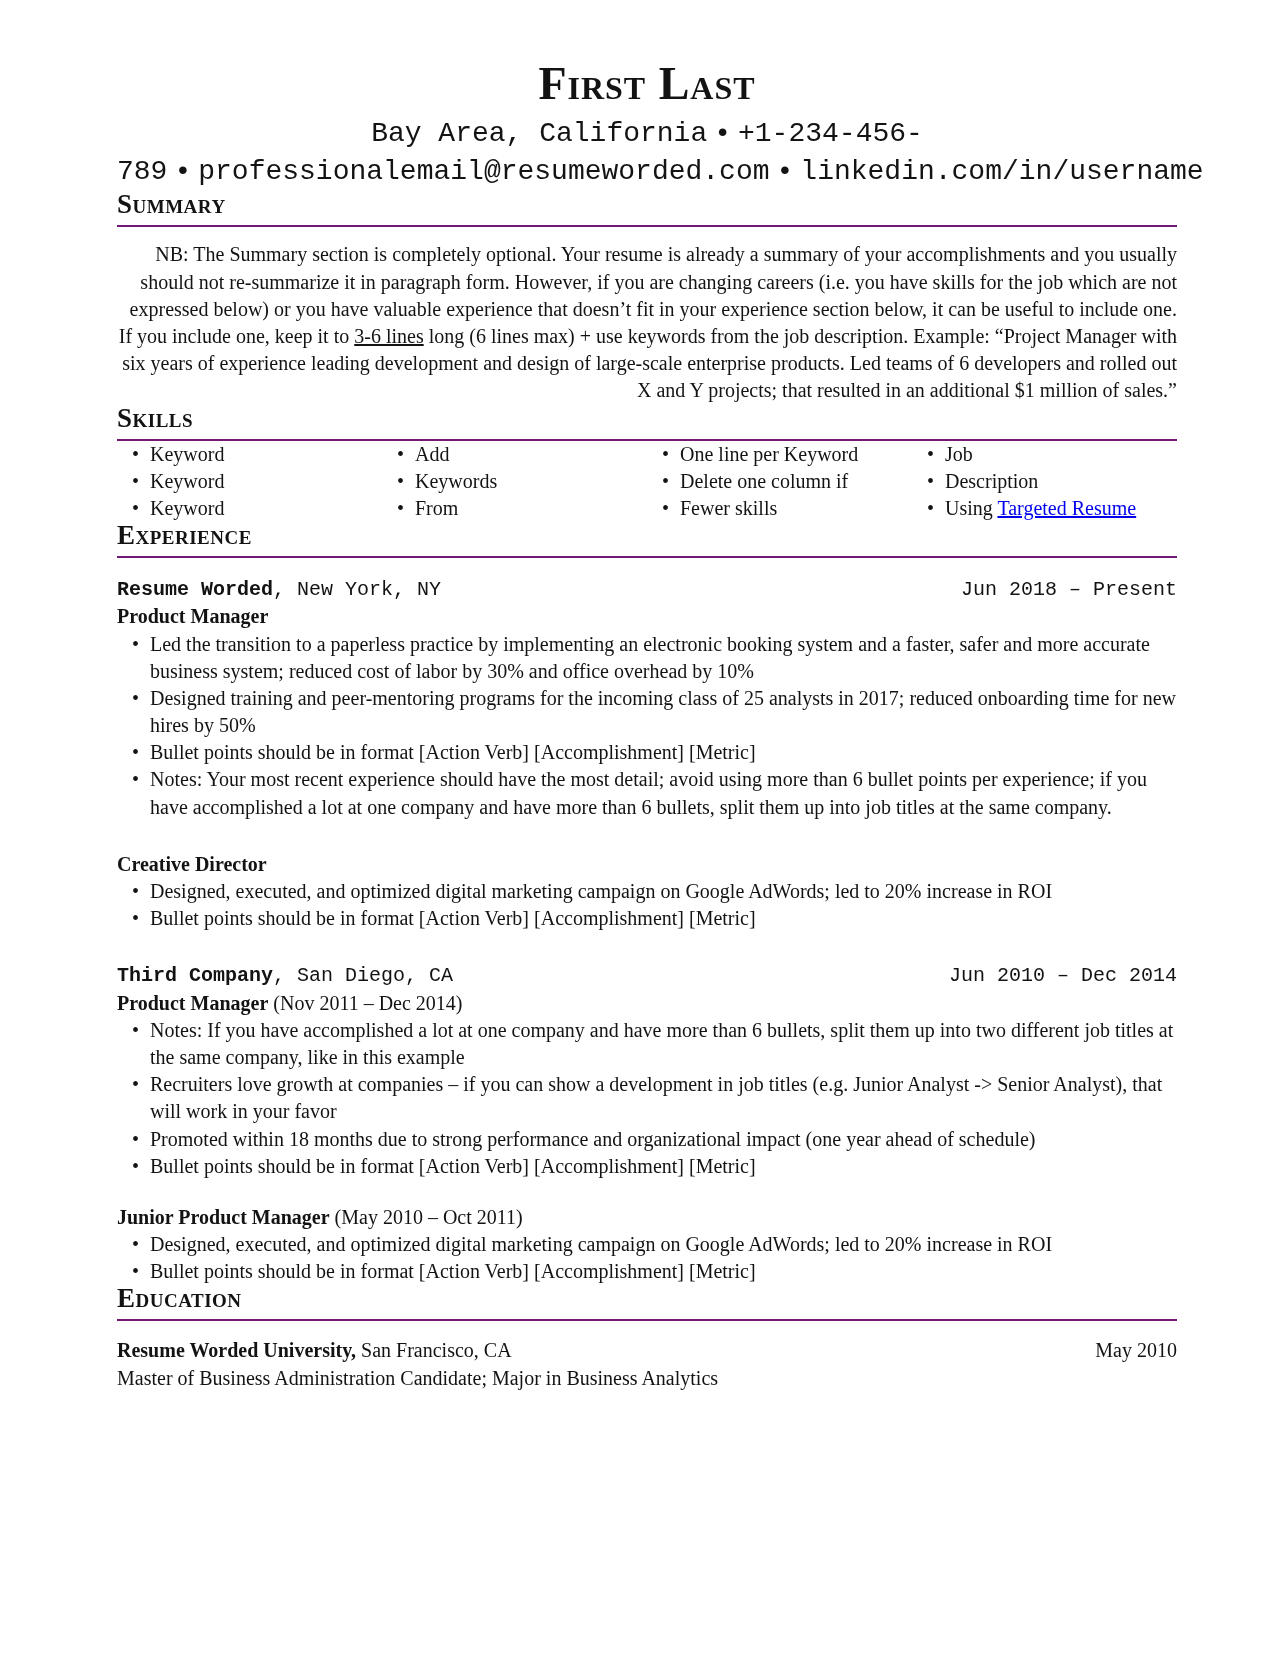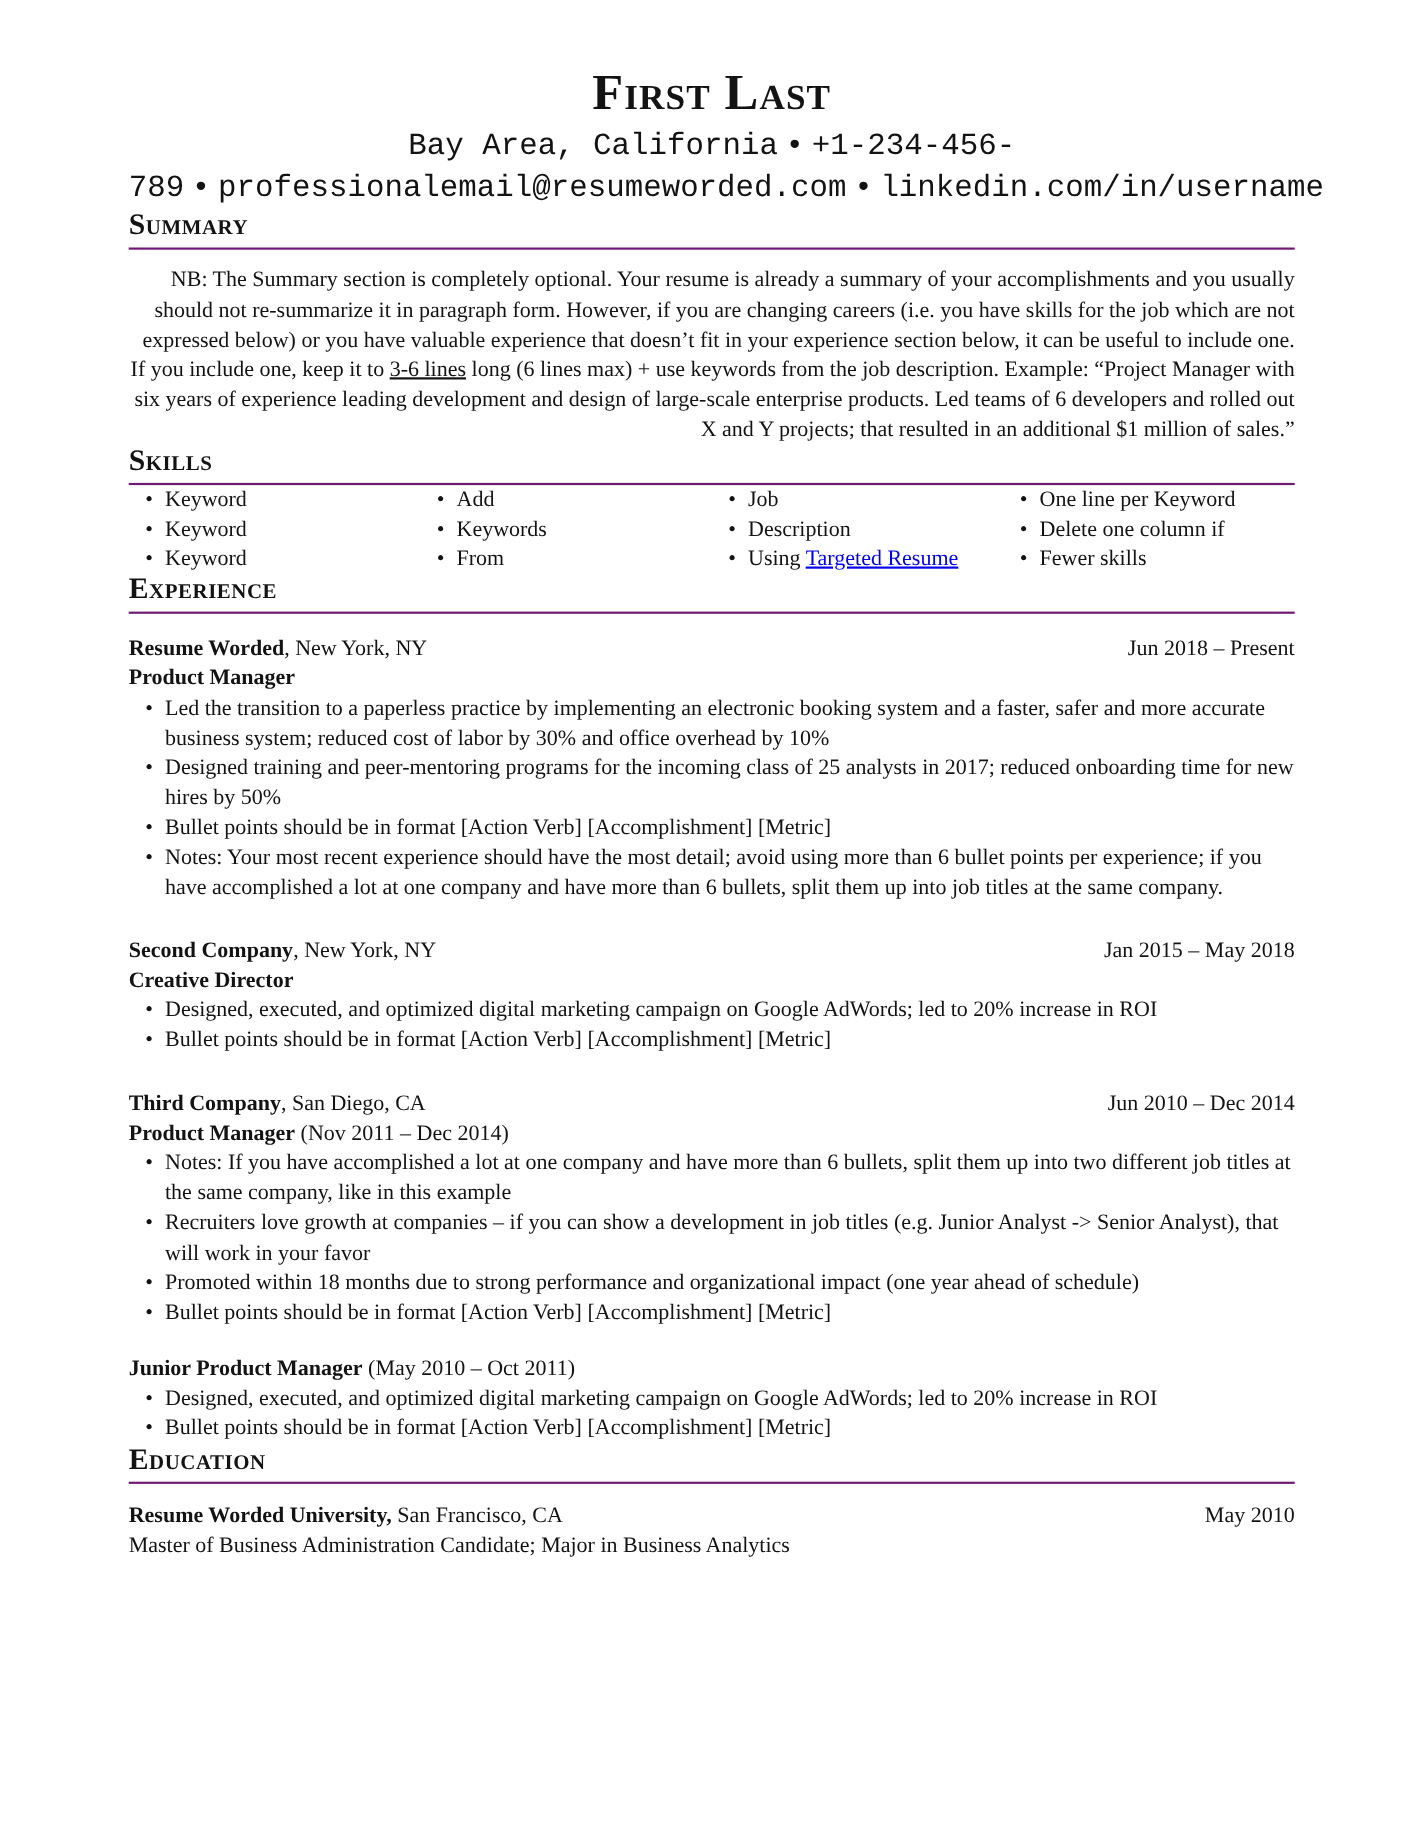--- a/index.html
+++ b/index.html
@@ -63,21 +63,21 @@
   ul.blist li::before {
     content: "\2022";
     position: absolute;
     left: 15px; top: 0;
   }
   a.tr-link { color: #0000EE; text-decoration: underline; cursor: pointer; }
 
   
   .job { margin-top: 18px; }
   .job + .job { margin-top: 30px; }
-  .job-head { display: flex; justify-content: space-between; align-items: baseline; }
+  .job-head { display: flex; justify-content: space-between; align-items: baseline; font-family: Liberation Mono, monospace; }
   .b { font-weight: 700; }
   .role { margin-top: 0; }
   .role + .role { margin-top: 24px; }
   .role-line { font-size: 20px; }
   .bullets { margin-top: 1px; }
 
   
   .edu { margin-top: 16px; }
   .edu-head { display: flex; justify-content: space-between; align-items: baseline; }
 </style>
@@ -102,28 +102,28 @@
       <li>Keyword</li>
       <li>Keyword</li>
       <li>Keyword</li>
     </ul>
     <ul class="blist">
       <li>Add</li>
       <li>Keywords</li>
       <li>From</li>
     </ul>
     <ul class="blist">
+      <li>One line per Keyword</li>
+      <li>Delete one column if</li>
+      <li>Fewer skills</li>
+    </ul>
+    <ul class="blist">
       <li>Job</li>
       <li>Description</li>
       <li><span>Using </span><a class="tr-link">Targeted Resume</a></li>
-    </ul>
-    <ul class="blist">
-      <li>One line per Keyword</li>
-      <li>Delete one column if</li>
-      <li>Fewer skills</li>
     </ul>
   </div>
 
   <h2 class="sec sec-experience">Experience</h2>
 
   <div class="job">
     <div class="job-head">
       <div><span class="b">Resume Worded</span><span>, New York, NY</span></div>
       <span>Jun 2018 – Present</span>
     </div>
@@ -132,24 +132,20 @@
       <ul class="blist bullets">
         <li>Led the transition to a paperless practice by implementing an electronic booking system and a faster, safer and more accurate business system; reduced cost of labor by 30% and office overhead by 10%</li>
         <li>Designed training and peer-mentoring programs for the incoming class of 25 analysts in 2017; reduced onboarding time for new hires by 50%</li>
         <li>Bullet points should be in format [Action Verb] [Accomplishment] [Metric]</li>
         <li>Notes: Your most recent experience should have the most detail; avoid using more than 6 bullet points per experience; if you have accomplished a lot at one company and have more than 6 bullets, split them up into job titles at the same company.</li>
       </ul>
     </div>
   </div>
 
   <div class="job">
-    <div class="job-head">
-      <div><span class="b">Second Company</span><span>, New York, NY</span></div>
-      <span>Jan 2015 – May 2018</span>
-    </div>
     <div class="role">
       <div class="role-line"><span class="b">Creative Director</span><span></span></div>
       <ul class="blist bullets">
         <li>Designed, executed, and optimized digital marketing campaign on Google AdWords; led to 20% increase in ROI</li>
         <li>Bullet points should be in format [Action Verb] [Accomplishment] [Metric]</li>
       </ul>
     </div>
   </div>
 
   <div class="job">

